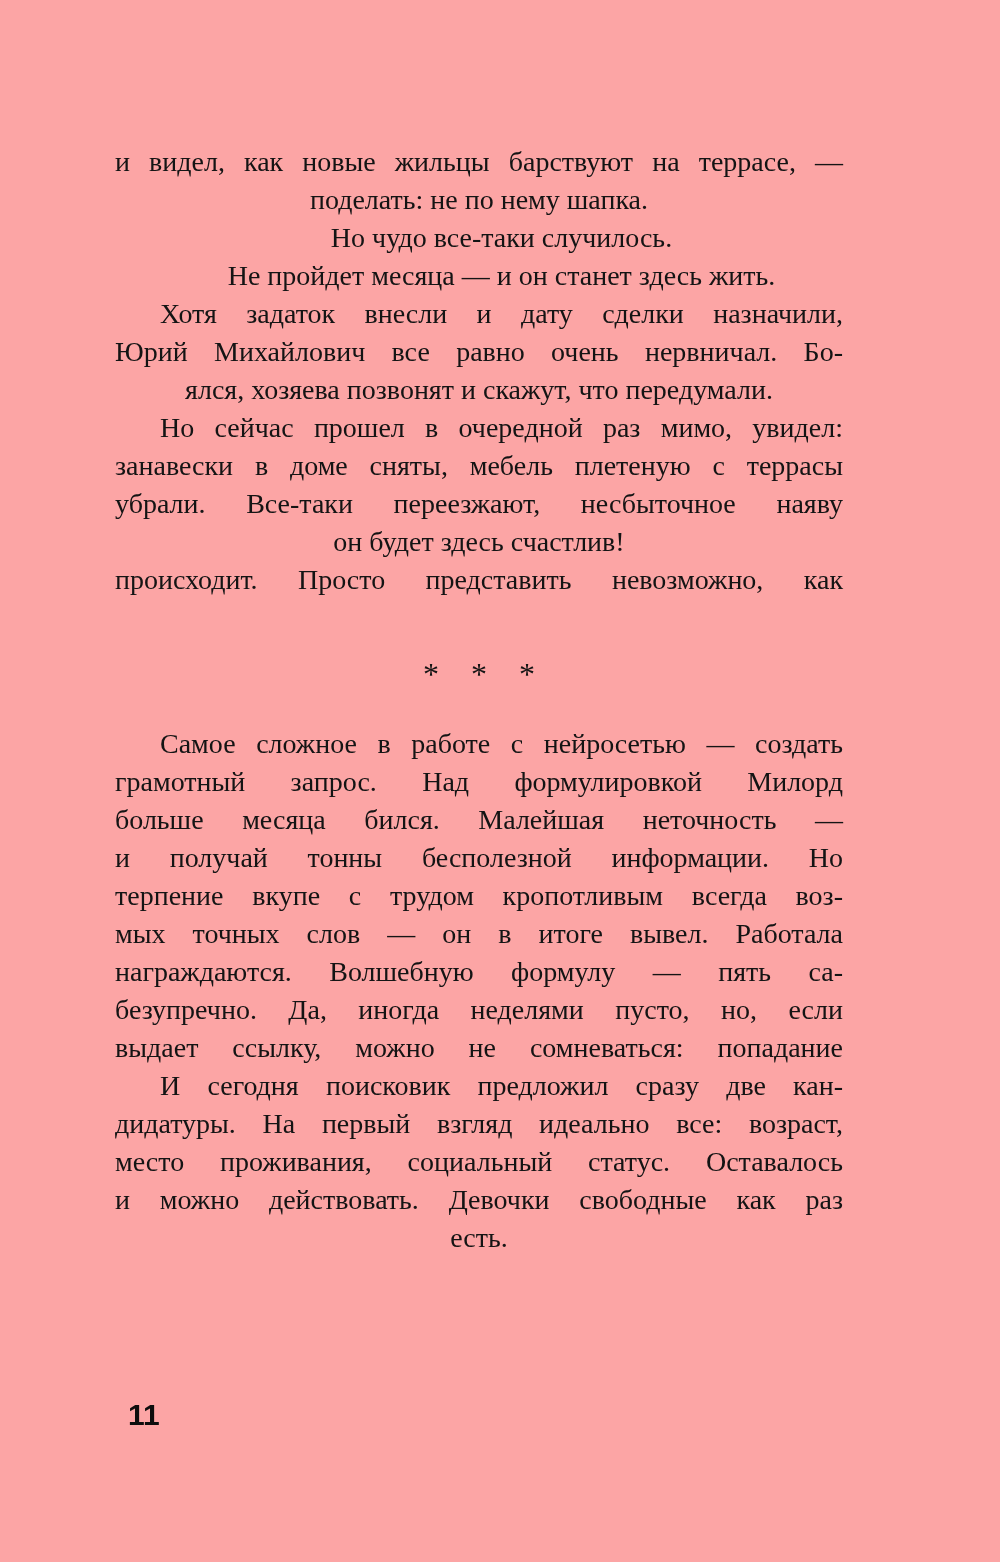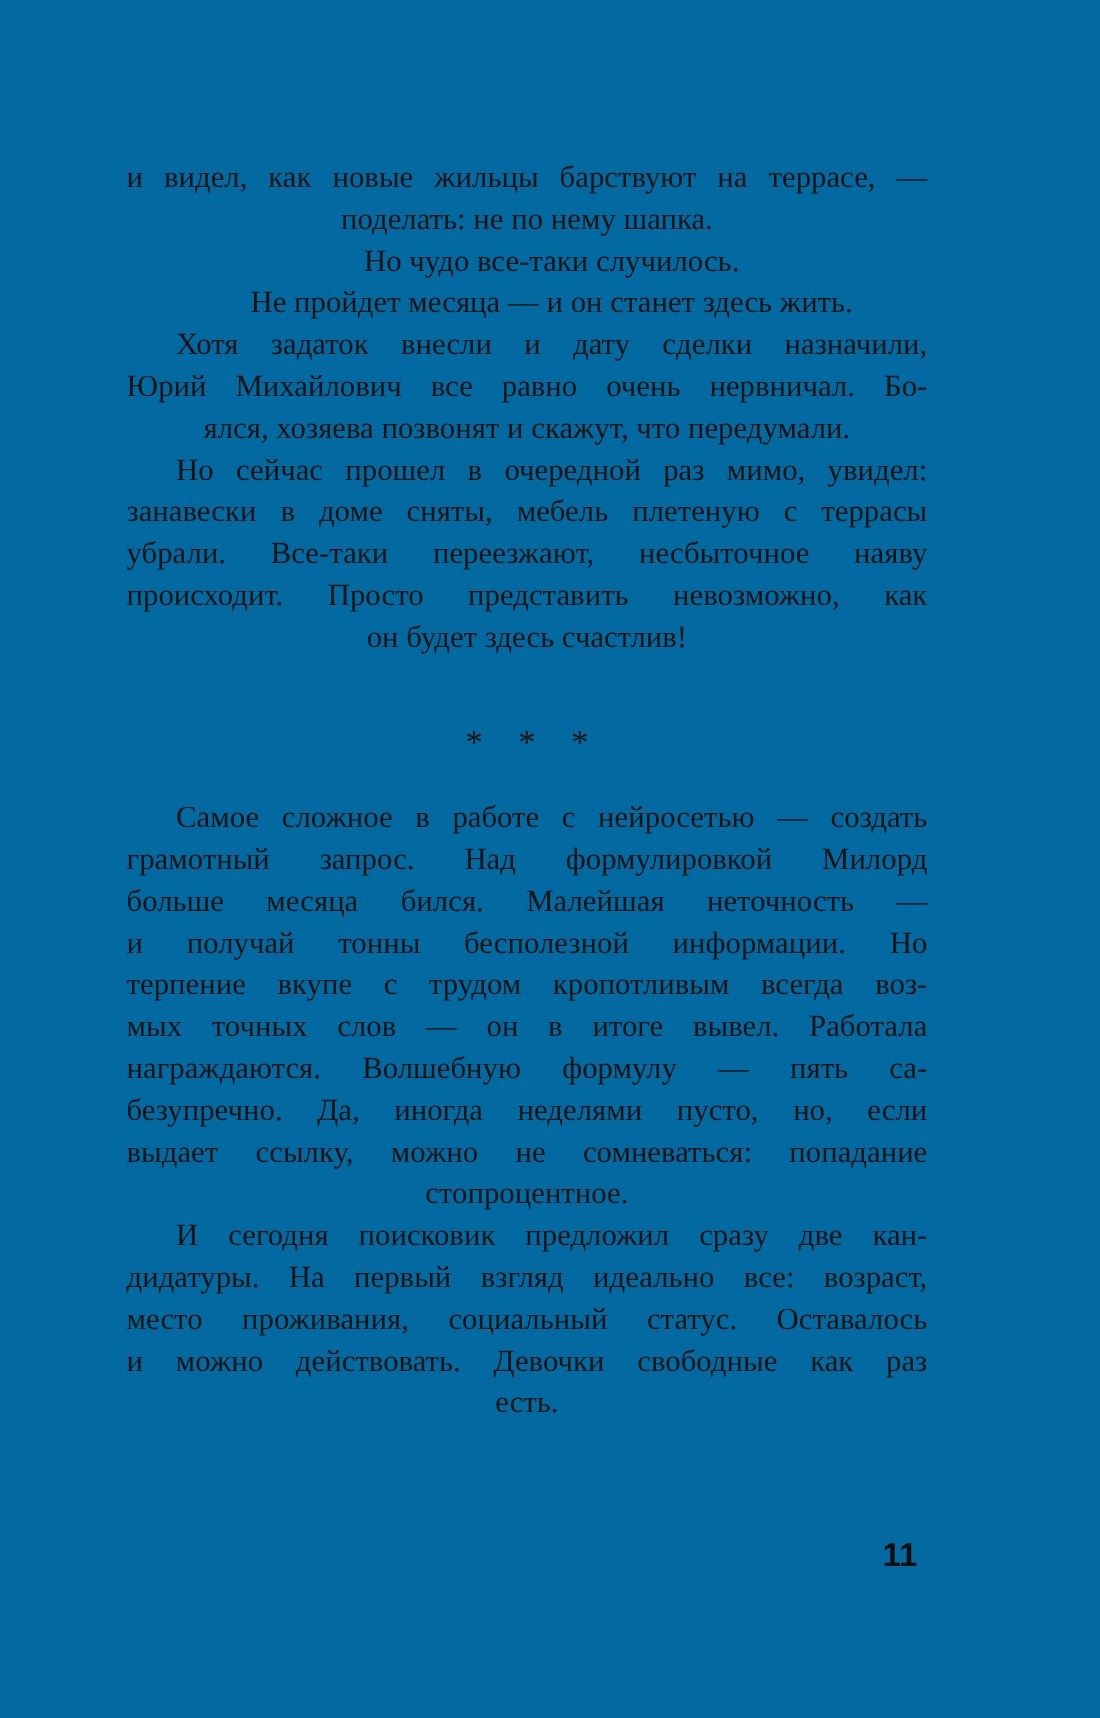--- a/index.html
+++ b/index.html
@@ -3,21 +3,21 @@
 <meta charset="utf-8">
 <style>
   html, body {
     margin: 0;
     padding: 0;
   }
   .page {
     position: relative;
     width: 1000px;
     height: 1562px;
-    background: #0369a1;
+    background: #fca5a5;
     color: #141414;
     font-family: "Liberation Serif", "DejaVu Serif", serif;
     overflow: hidden;
   }
   .text-body {
     position: absolute;
     left: 115px;
     top: 143px;
     width: 728px;
   }
@@ -43,23 +43,23 @@
     display: flex;
     align-items: center;
     justify-content: center;
     font-size: 32px;
     word-spacing: 24px;
     color: #141414;
   }
   .page-number {
     position: absolute;
     top: 1396px;
-    left: 106px;
+    left: 128px;
     width: 728px;
-    text-align: right;
+    text-align: left;
     font-family: "Liberation Sans", "DejaVu Sans", sans-serif;
     font-weight: bold;
     font-size: 30px;
     line-height: 38px;
     color: #0d0d0d;
   }
 </style>
 </head>
 <body>
 
@@ -69,35 +69,34 @@
         <div class="line justify">и видел, как новые жильцы барствуют на террасе, —</div>
         <div class="line">поделать: не по нему шапка.</div>
         <div class="line indent">Но чудо все-таки случилось.</div>
         <div class="line indent">Не пройдет месяца — и он станет здесь жить.</div>
         <div class="line justify indent">Хотя задаток внесли и дату сделки назначили,</div>
         <div class="line justify">Юрий Михайлович все равно очень нервничал. Бо-</div>
         <div class="line">ялся, хозяева позвонят и скажут, что передумали.</div>
         <div class="line justify indent">Но сейчас прошел в очередной раз мимо, увидел:</div>
         <div class="line justify">занавески в доме сняты, мебель плетеную с террасы</div>
         <div class="line justify">убрали. Все-таки переезжают, несбыточное наяву</div>
+        <div class="line">он будет здесь счастлив!</div>
         <div class="line justify">происходит. Просто представить невозможно, как</div>
-        <div class="line">он будет здесь счастлив!</div>
       </div>
     <div class="separator">* * *</div>
     <div class="section">
         <div class="line justify indent">Самое сложное в работе с нейросетью — создать</div>
         <div class="line justify">грамотный запрос. Над формулировкой Милорд</div>
         <div class="line justify">больше месяца бился. Малейшая неточность —</div>
         <div class="line justify">и получай тонны бесполезной информации. Но</div>
         <div class="line justify">терпение вкупе с трудом кропотливым всегда воз-</div>
         <div class="line justify">мых точных слов — он в итоге вывел. Работала</div>
         <div class="line justify">награждаются. Волшебную формулу — пять са-</div>
         <div class="line justify">безупречно. Да, иногда неделями пусто, но, если</div>
         <div class="line justify">выдает ссылку, можно не сомневаться: попадание</div>
-        <div class="line">стопроцентное.</div>
         <div class="line justify indent">И сегодня поисковик предложил сразу две кан-</div>
         <div class="line justify">дидатуры. На первый взгляд идеально все: возраст,</div>
         <div class="line justify">место проживания, социальный статус. Оставалось</div>
         <div class="line justify">и можно действовать. Девочки свободные как раз</div>
         <div class="line">есть.</div>
       </div>
   </div>
   <div class="page-number">11</div>
 </div>
 

